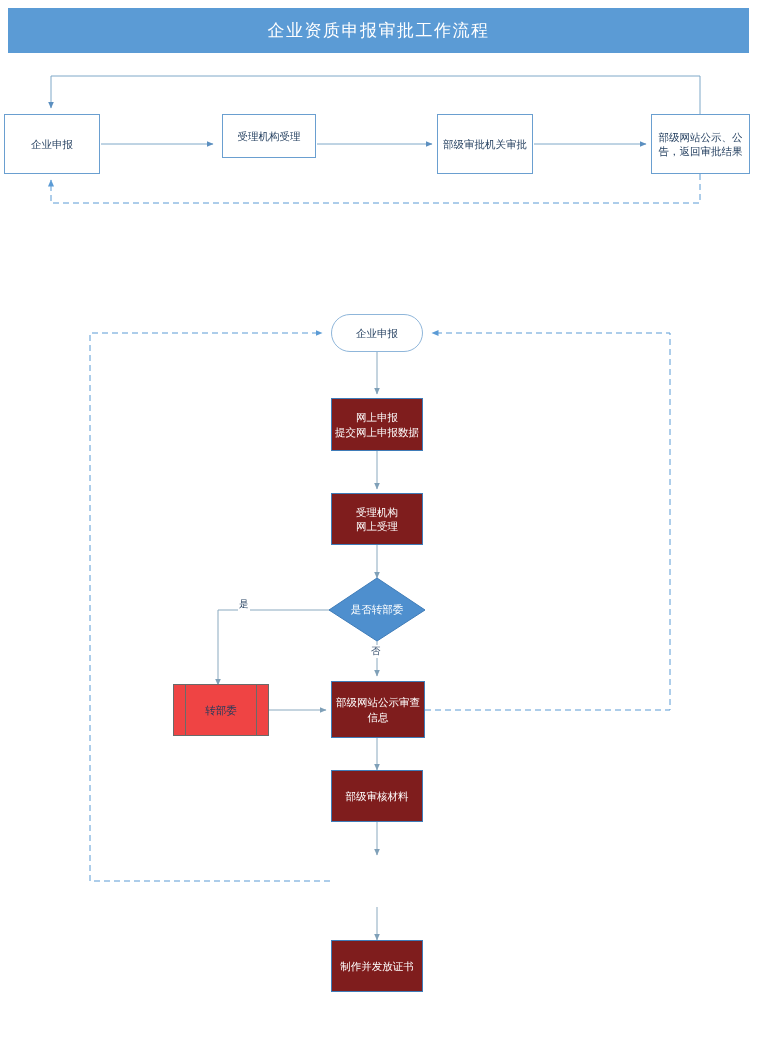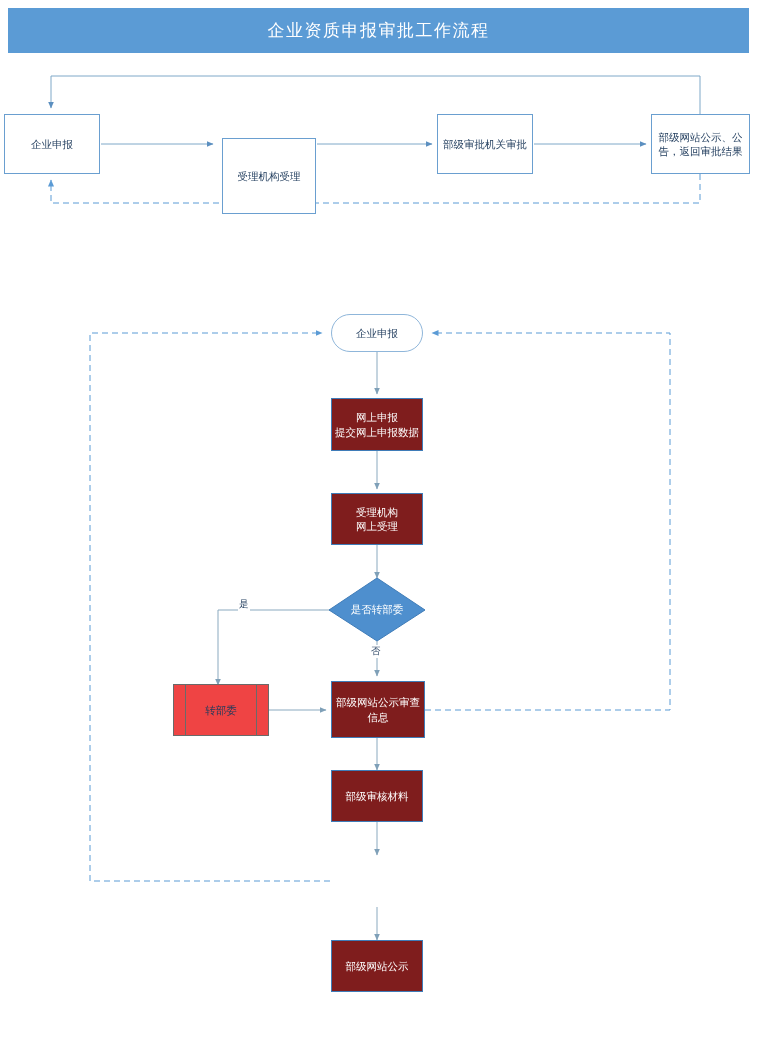--- a/index.html
+++ b/index.html
@@ -183,21 +183,21 @@
 
     <path d="M330,881 L90,881 L90,333 L322,333" stroke="#5b9bd5" stroke-width="1" fill="none" stroke-dasharray="6,4" marker-end="url(#arrow-dashed)"></path>
 
     <polygon points="377,578 425,610 377,641 329,610" fill="#4e8fce" stroke="#3f7cb8" stroke-width="1"></polygon>
   </svg>
 
   <div class="node node-outline" style="left:4px; top:114px; width:96px; height:60px;">
     <span>企业申报</span>
   </div>
 
-  <div class="node node-outline" style="left:222px; top:114px; width:94px; height:76px;margin-top:24px;">
+  <div class="node node-outline" style="left:222px; top:114px; width:94px; height:44px;">
     <span>受理机构受理</span>
   </div>
 
   <div class="node node-outline" style="left:437px; top:114px; width:96px; height:60px;">
     <span>部级审批机关审批</span>
   </div>
 
   <div class="node node-outline" style="left:651px; top:114px; width:99px; height:60px;">
     <span>部级网站公示、公告，返回审批结果</span>
   </div>
@@ -232,16 +232,16 @@
     <span>部级网站公示审查</span>
     <span>信息</span>
   </div>
 
   <div class="node node-filled" style="left:331px; top:770px; width:92px; height:52px;">
     <span>部级审核材料</span>
   </div>
 
 
   <div class="node node-filled" style="left:331px; top:940px; width:92px; height:52px;">
-    <span>部级网站公示</span>
+    <span>制作并发放证书</span>
   </div>
 
 </div>
 
 </body></html>

